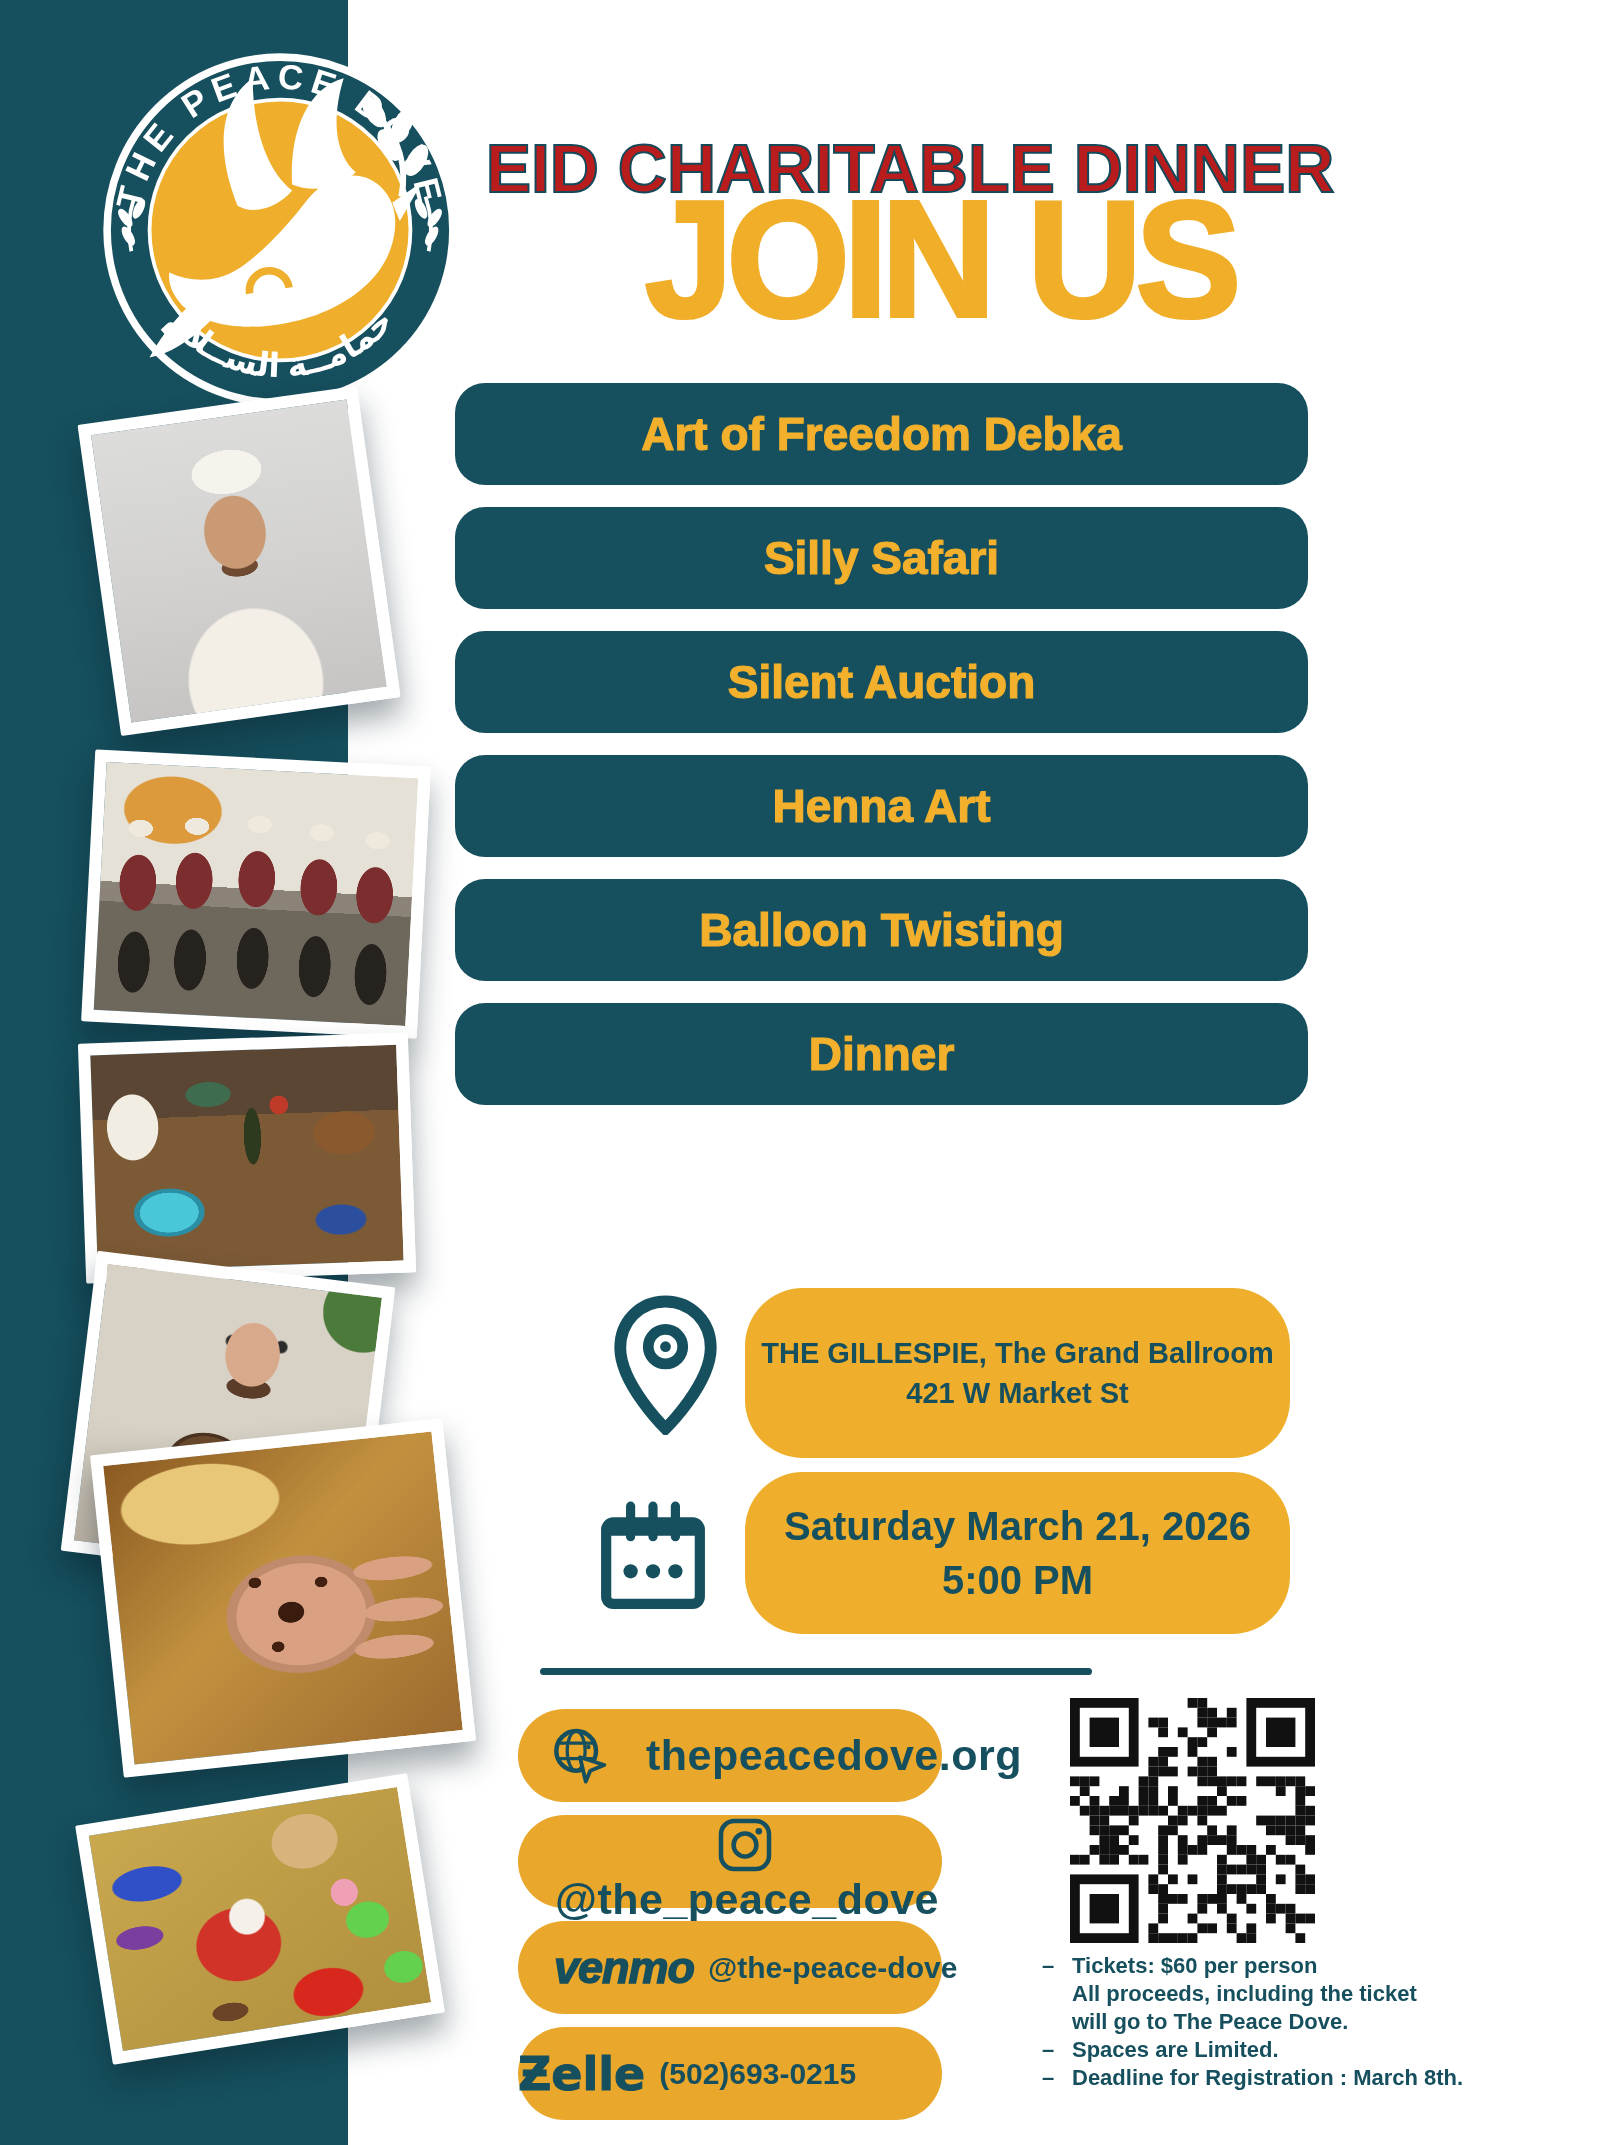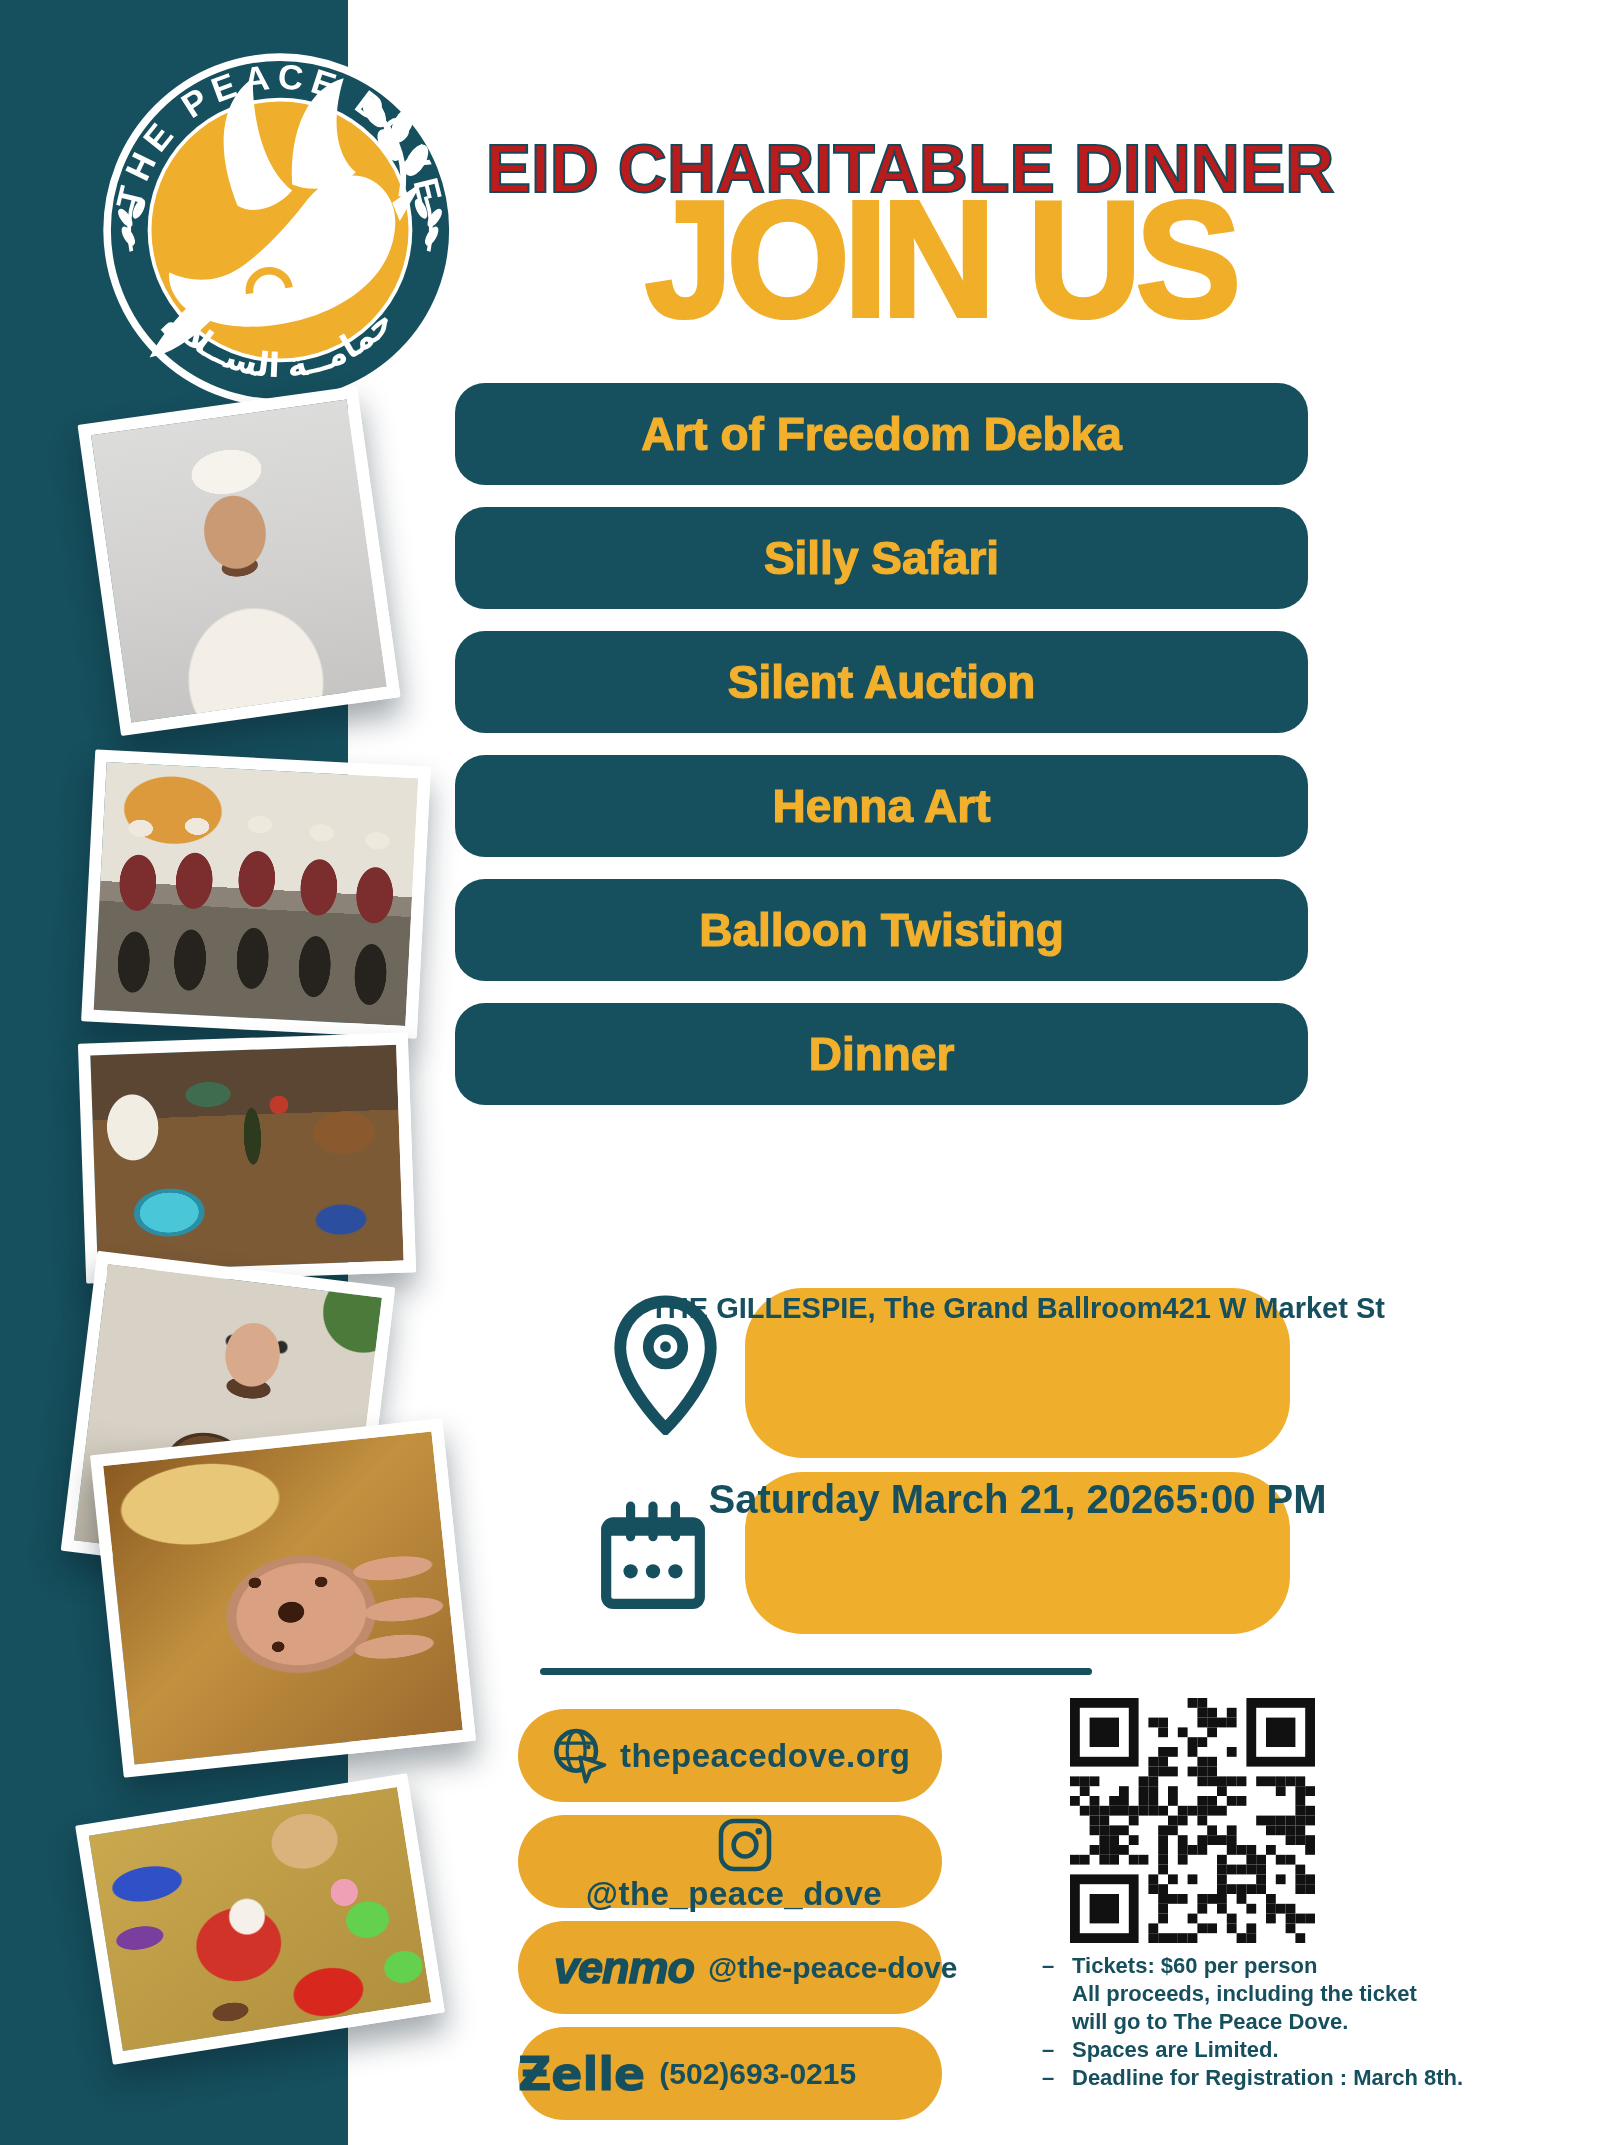--- a/index.html
+++ b/index.html
@@ -27,34 +27,34 @@
   .pills{position:absolute;left:455px;top:383px;width:853px;z-index:10;}
   .pill{
     height:102px;line-height:102px;margin-bottom:22px;border-radius:30px;background:#164F5D;
     text-align:center;font-size:46px;font-weight:800;color:#F2B02C;
     -webkit-text-stroke:1.2px #F2B02C;white-space:nowrap;
   }
   
   .icon-abs{position:absolute;z-index:10;}
   .info-box{
     position:absolute;left:745px;width:545px;background:#EFAF2D;border-radius:58px;z-index:10;
-    display:flex;justify-content:center;text-align:center;color:#164F5D;
+    display:flex;flex-direction:column;justify-content:center;text-align:center;color:#164F5D;
   }
   .venue-box{top:1288px;height:170px;}
   .venue-box .l{font-size:29px;font-weight:800;line-height:40px;white-space:nowrap;}
   .date-box{top:1472px;height:162px;}
   .date-box .l{font-size:40px;font-weight:800;line-height:54px;white-space:nowrap;}
   .divider{position:absolute;left:540px;top:1668px;width:552px;height:7px;background:#164F5D;border-radius:4px;z-index:10;}
   
   .cpill{
     position:absolute;left:518px;width:424px;height:93px;border-radius:47px;background:#E9A72B;
     display:flex;align-items:center;z-index:10;color:#164F5D;
   }
   .cpill .cicon{margin-left:30px;flex:0 0 auto;display:block;}
-  .cpill .ctext{margin-left:8px;font-size:33px;font-weight:700;letter-spacing:.5px;white-space:nowrap;}
+  .cpill .ctext{margin-left:34px;font-size:43px;font-weight:700;letter-spacing:.5px;white-space:nowrap;}
   .venmo-word{margin-left:36px;font-size:45px;font-weight:900;font-style:italic;letter-spacing:-1px;-webkit-text-stroke:1.5px #164F5D;}
   .zelle-word{font-size:46px;font-weight:800;font-family:"DejaVu Sans","Liberation Sans",sans-serif;-webkit-text-stroke:1px #164F5D;}
   .cpill .handle{margin-left:14px;font-size:30px;font-weight:700;white-space:nowrap;}
   
   .qr{position:absolute;left:1070px;top:1698px;width:245px;height:245px;z-index:10;}
   .notes{position:absolute;left:1042px;top:1952px;width:470px;z-index:10;}
   .nline{display:flex;font-size:22px;font-weight:700;line-height:28px;color:#164F5D;}
   .nline .dash{width:30px;flex:0 0 auto;}
   .nline.cont{padding-left:30px;text-align:right;}
   

